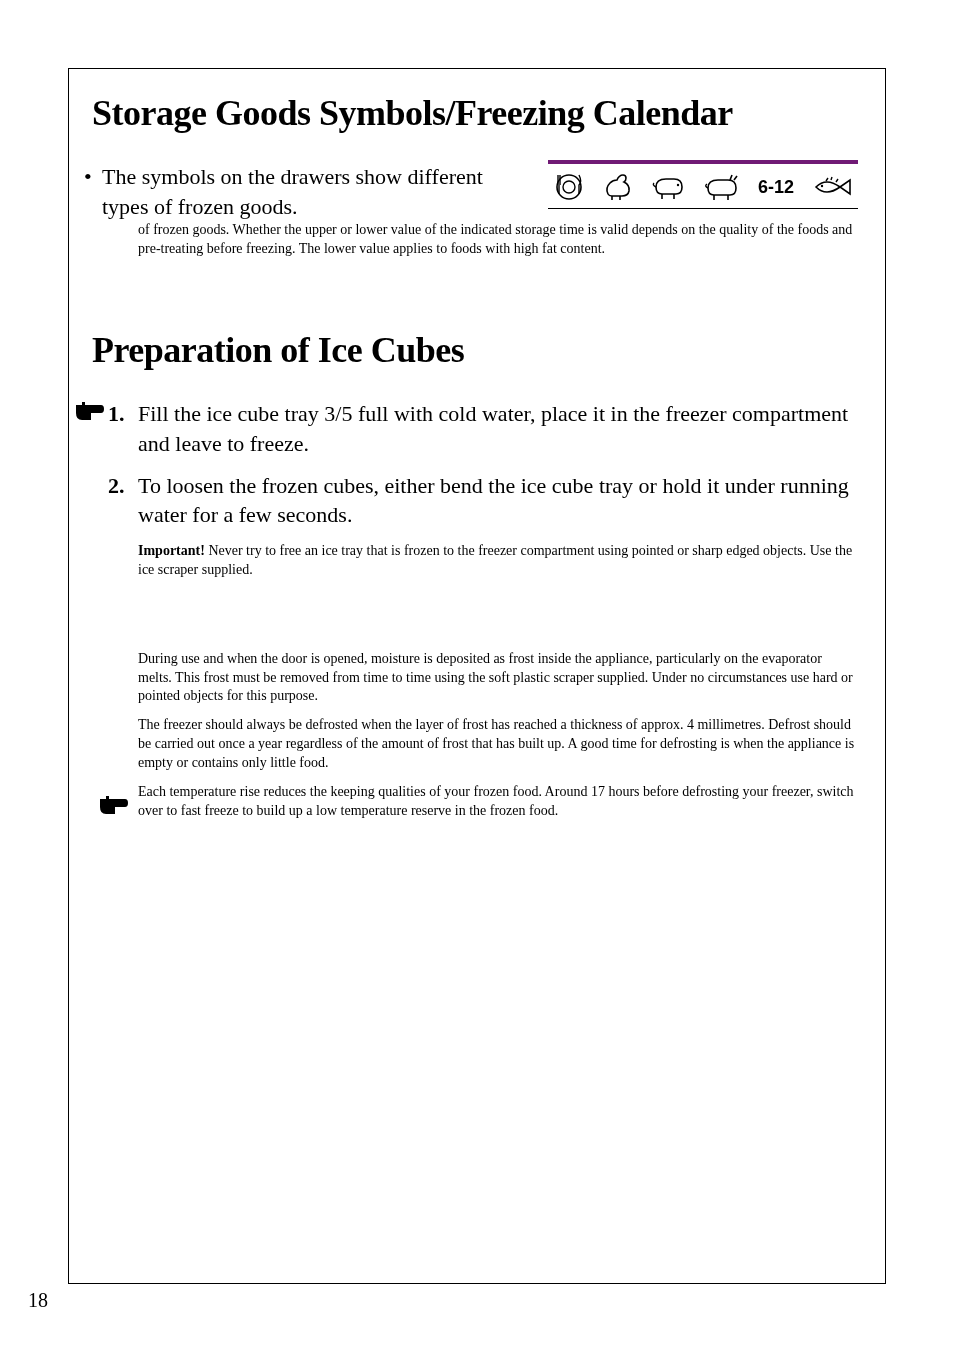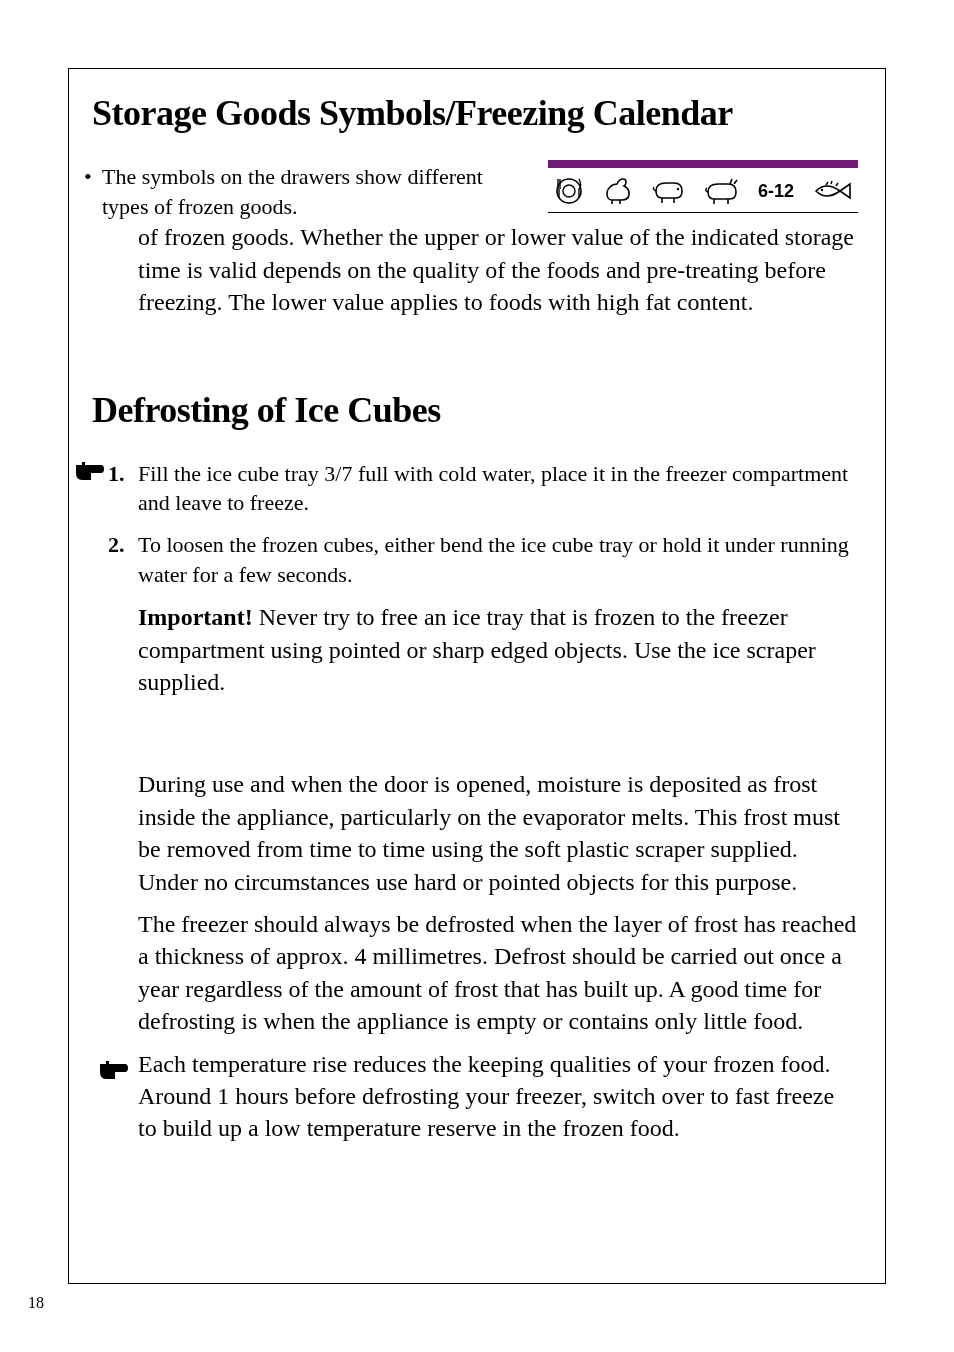--- a/index.html
+++ b/index.html
@@ -30,42 +30,42 @@
     font-size: 36px;
     font-weight: bold;
     margin-left: 24px;
     margin-bottom: 28px;
     letter-spacing: -0.5px;
   }
   .section {
     margin-bottom: 70px;
   }
   .body-text {
-    font-size: 24px;
+    font-size: 14px;
     line-height: 1.35;
     margin-left: 70px;
   }
   .bullet-line {
     position: relative;
     margin-left: 34px;
     font-size: 22px;
     line-height: 1.35;
   }
   .bullet-line::before {
     content: "•";
     position: absolute;
     left: -18px;
     top: 0;
   }
   .symbol-row {
     position: absolute;
     top: 92px;
     right: 28px;
     width: 310px;
-    border-top: 8px solid #701a75;
+    border-top: 4px solid #701a75;
     border-bottom: 1px solid #000;
     padding: 8px 6px 6px 6px;
     display: flex;
     align-items: center;
     justify-content: space-between;
   }
   .symbol-row svg { display: block; }
   .sym-text {
     font-family: Arial, sans-serif;
     font-weight: bold;
@@ -91,21 +91,21 @@
   }
   .hand-icon-block {
     position: absolute;
     left: 30px;
   }
   .important { font-weight: bold; }
   .page-number {
     position: absolute;
     bottom: 40px;
     left: 28px;
-    font-size: 16px;
+    font-size: 20px;
   }
   .para-gap { margin-top: 10px; }
 </style>
 </head>
 <body>
 
 <div class="page-border"></div>
 
 <div class="content">
 
@@ -157,30 +157,30 @@
       </span>
     </div>
 
     <div style="width:430px">
       <div class="bullet-line">The symbols on the drawers show different types of frozen goods.</div>
     </div>
     <div class="body-text">of frozen goods. Whether the upper or lower value of the indicated storage time is valid depends on the quality of the foods and pre-treating before freezing. The lower value applies to foods with high fat content.</div>
   </div>
 
   <div class="section">
-    <h1>Defrosting of Ice Cubes</h1>
+    <h1>Preparation of Ice Cubes</h1>
 
     <div class="numbered">
       <span class="hand-icon">
         <svg width="32" height="22" viewBox="0 0 32 22">
           <path d="M2 4 h6 v-3 h3 v3 h16 q3 0 3 4 q0 4-3 4 h-10 v7 h-9 q-6 0-6-7 z" fill="#000"></path>
         </svg>
       </span>
       <span class="num-label">1.</span>
-      <span>Fill the ice cube tray 3/7 full with cold water, place it in the freezer compartment and leave to freeze.</span>
+      <span>Fill the ice cube tray 3/5 full with cold water, place it in the freezer compartment and leave to freeze.</span>
     </div>
 
     <div class="numbered">
       <span class="num-label">2.</span>
       <span>To loosen the frozen cubes, either bend the ice cube tray or hold it under running water for a few seconds.</span>
     </div>
 
     <div class="body-text para-gap">
       <span class="important">Important!</span><span> Never try to free an ice tray that is frozen to the freezer compartment using pointed or sharp edged objects. Use the ice scraper supplied.</span>
     </div>
@@ -188,19 +188,19 @@
 
   <div class="section" style="margin-bottom:0">
     <div class="body-text">During use and when the door is opened, moisture is deposited as frost inside the appliance, particularly on the evaporator melts. This frost must be removed from time to time using the soft plastic scraper supplied. Under no circumstances use hard or pointed objects for this purpose.</div>
     <div class="body-text para-gap">The freezer should always be defrosted when the layer of frost has reached a thickness of approx. 4 millimetres. Defrost should be carried out once a year regardless of the amount of frost that has built up. A good time for defrosting is when the appliance is empty or contains only little food.</div>
     <div style="position:relative">
       <span class="hand-icon-block" style="top:12px">
         <svg width="32" height="22" viewBox="0 0 32 22">
           <path d="M2 4 h6 v-3 h3 v3 h16 q3 0 3 4 q0 4-3 4 h-10 v7 h-9 q-6 0-6-7 z" fill="#000"></path>
         </svg>
       </span>
-      <div class="body-text para-gap">Each temperature rise reduces the keeping qualities of your frozen food. Around 1 hours before defrosting your freezer, switch over to fast freeze to build up a low temperature reserve in the frozen food.</div>
+      <div class="body-text para-gap">Each temperature rise reduces the keeping qualities of your frozen food. Around 17 hours before defrosting your freezer, switch over to fast freeze to build up a low temperature reserve in the frozen food.</div>
     </div>
   </div>
 
 </div>
 
 <div class="page-number">18</div>
 
 </body></html>

